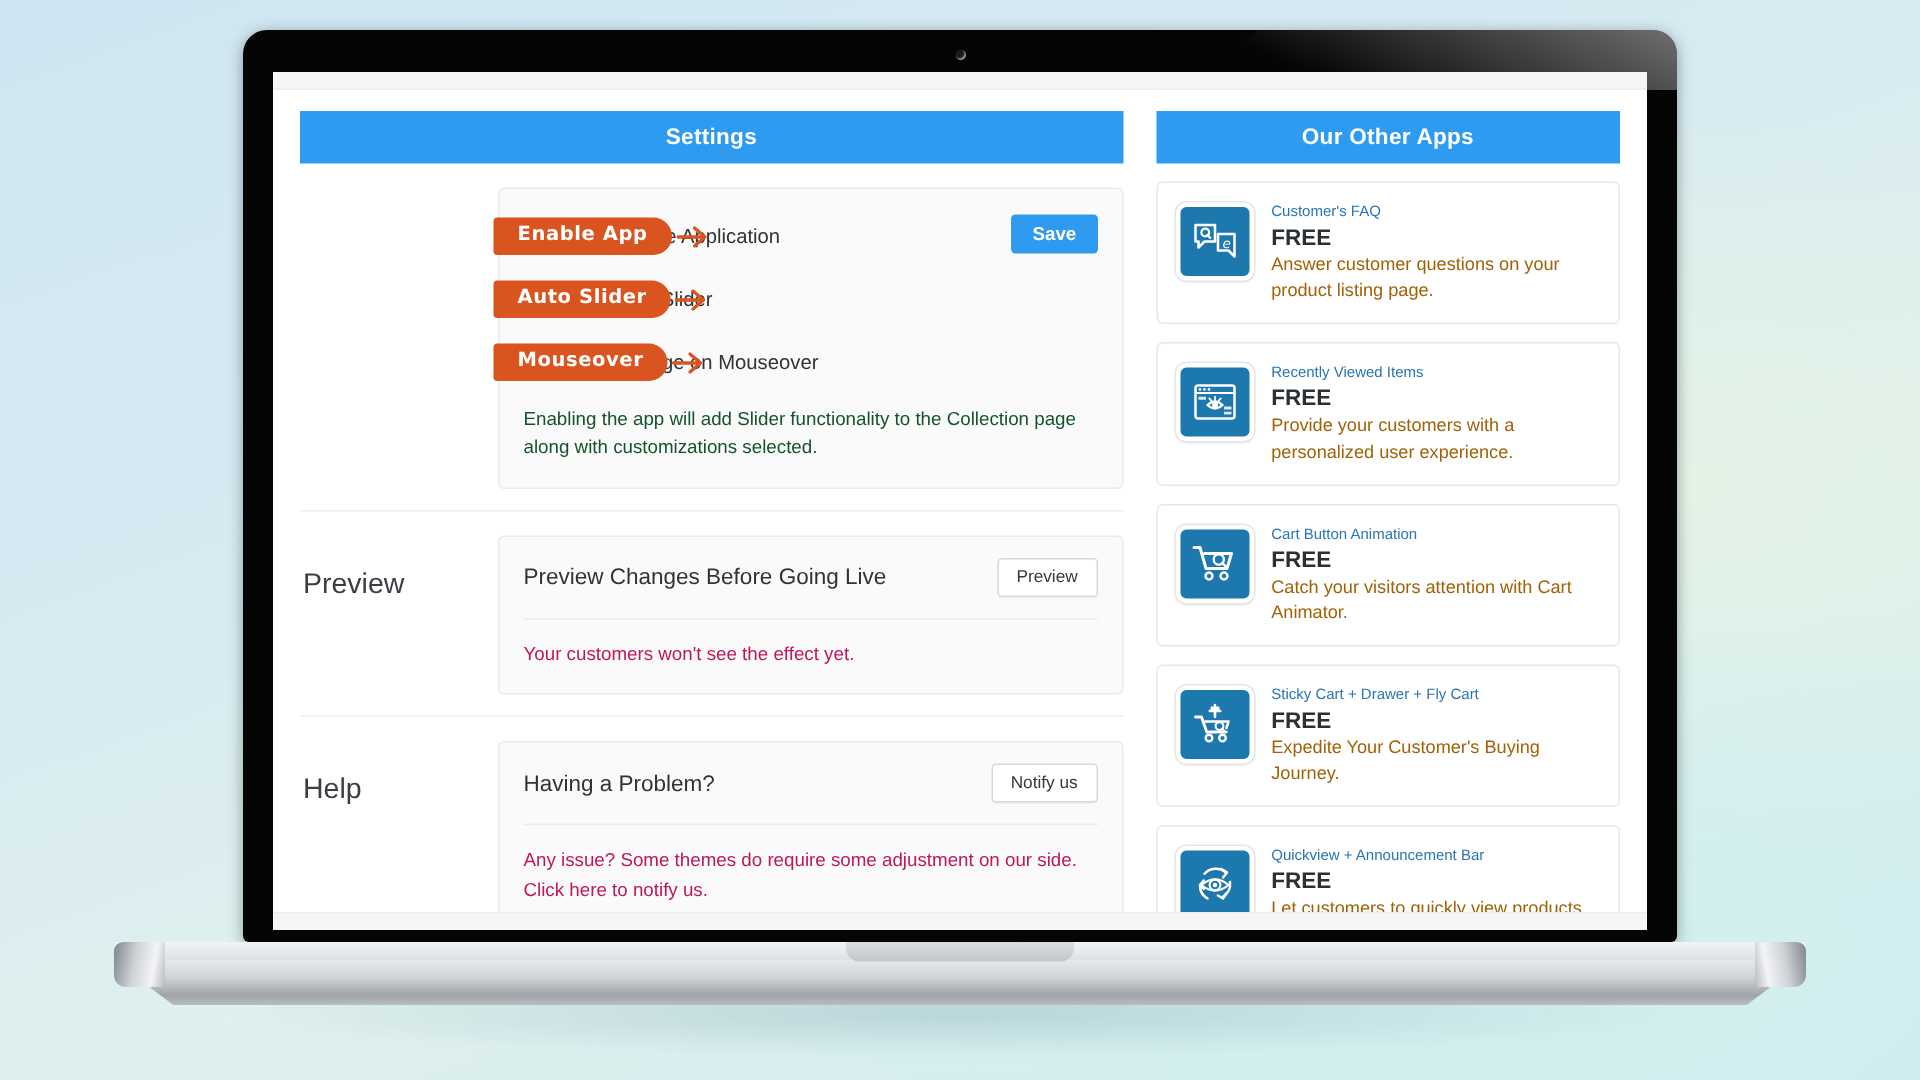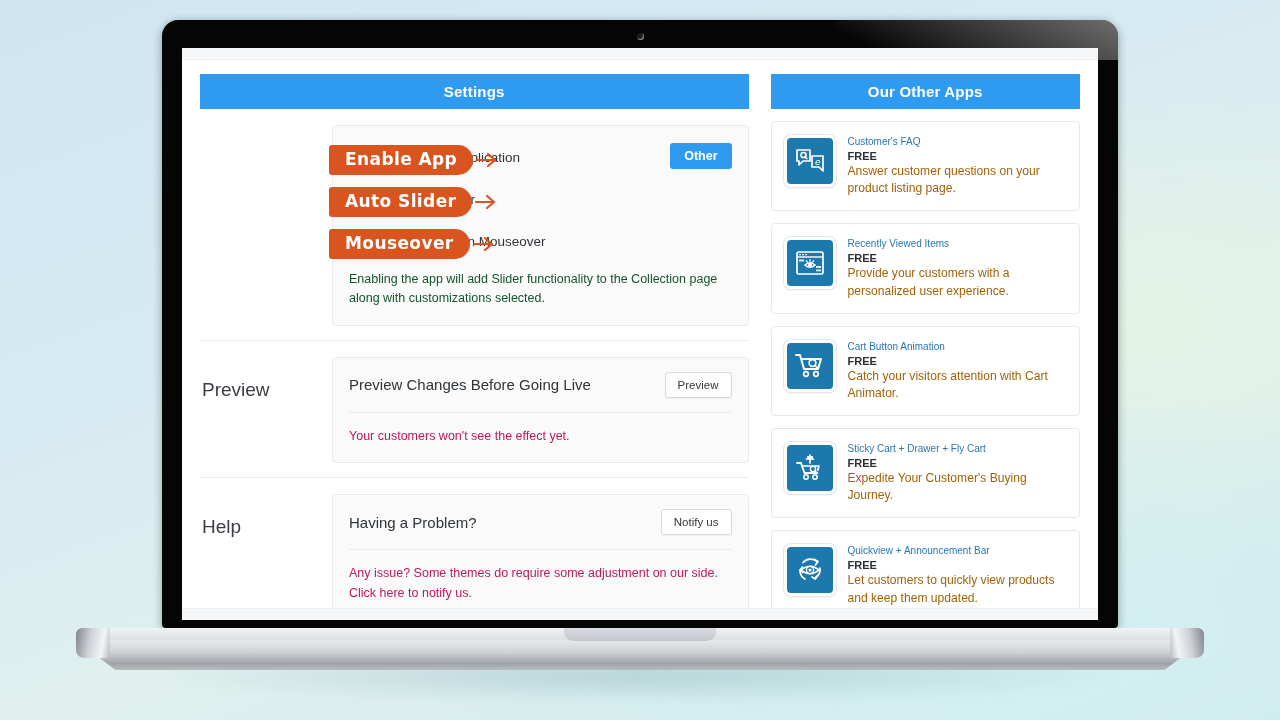--- a/index.html
+++ b/index.html
@@ -248,21 +248,21 @@
   .callout {
     position: absolute;
     left: -20px;
     display: flex;
     align-items: center;
     z-index: 9;
   }
   .callout .pill {
     background: #d9541e;
     color: #ffffff;
-    font-size: 17px;
+    font-size: 13px;
     font-weight: bold;
     letter-spacing: 0.4px;
     font-family: "DejaVu Sans", sans-serif;
     padding: 4px 16px 5px 16px;
     border-radius: 4px 20px 20px 4px;
     white-space: nowrap;
     line-height: 1.25;
   }
   .callout .arrow {
     margin-left: 3px;
@@ -296,21 +296,21 @@
   .app-info { flex: 1; min-width: 0; }
   .app-name {
     color: #2a75b5;
     font-size: 10px;
     line-height: 1.4;
     text-decoration: none;
     display: block;
     cursor: pointer;
   }
   .app-price {
-    font-size: 11px;
+    font-size: 15px;
     font-weight: bold;
     color: #2b3034;
     margin: 1px 0 1px 0;
   }
   .app-desc {
     font-size: 12.1px;
     line-height: 1.42;
     color: #a16207;
   }
 </style>
@@ -346,21 +346,21 @@
                       <svg width="22" height="16" viewBox="0 0 22 16">
                         <path d="M1 8 H17" stroke="#d9541e" stroke-width="2.2" fill="none" stroke-linecap="round"></path>
                         <path d="M12 2 L19 8 L12 14" stroke="#d9541e" stroke-width="2.2" fill="none" stroke-linecap="round" stroke-linejoin="round"></path>
                       </svg>
                     </span>
                   </div>
                   <div class="switch on">
                     <span class="knob"></span>
                   </div>
                   <span class="toggle-text">Enable Application</span>
-                  <button class="save-btn">Other</button>
+                  <button class="save-btn">Save</button>
                 </div>
 
                 <div class="toggle-row">
                   <div class="callout" style="top:5px;">
                     <span class="pill">Auto Slider</span>
                     <span class="arrow">
                       <svg width="22" height="16" viewBox="0 0 22 16">
                         <path d="M1 8 H17" stroke="#d9541e" stroke-width="2.2" fill="none" stroke-linecap="round"></path>
                         <path d="M12 2 L19 8 L12 14" stroke="#d9541e" stroke-width="2.2" fill="none" stroke-linecap="round" stroke-linejoin="round"></path>
                       </svg>

